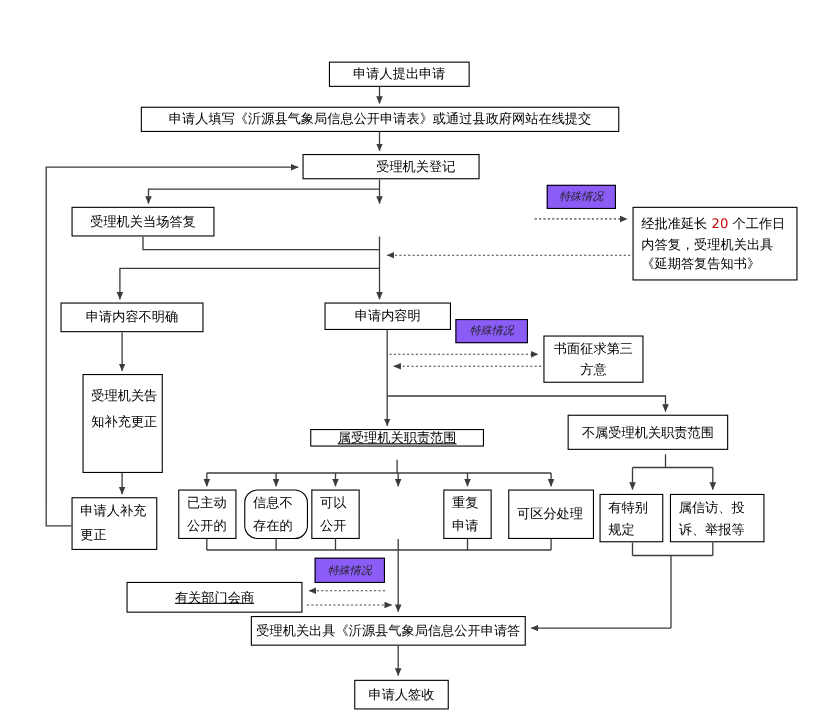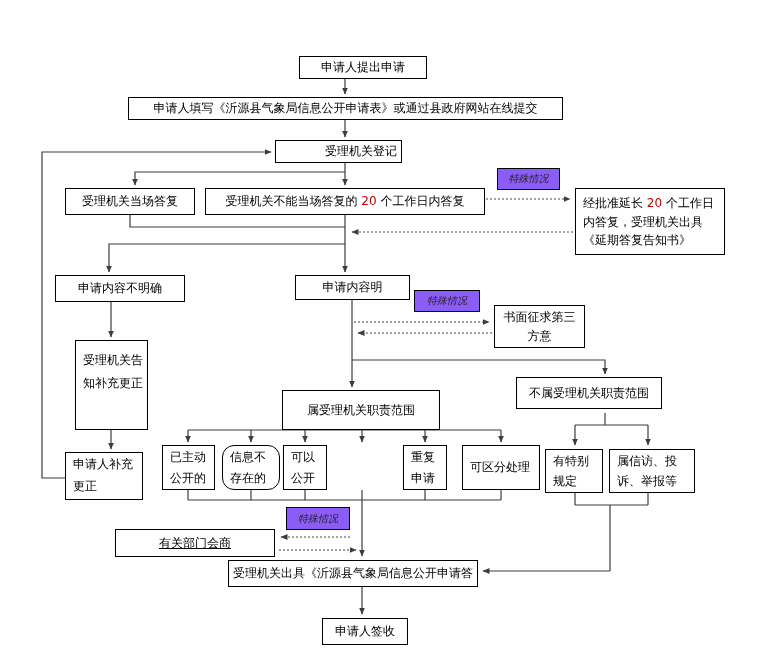--- a/index.html
+++ b/index.html
@@ -86,47 +86,44 @@
       <path d="M492,333 H358" marker-end="url(#arr)"></path>
       <path d="M350,537 H281" marker-end="url(#arr)"></path>
       <path d="M279,550 H356" marker-end="url(#arr)"></path>
     </g>
   </svg>
 
   <div class="box" style="left:299px;top:56px;width:128px;height:23px;">申请人提出申请</div>
 
   <div class="box" style="left:128px;top:97px;width:435px;height:23px;">申请人填写《沂源县气象局信息公开申请表》或通过县政府网站在线提交</div>
 
-  <div class="box" style="left:275px;top:140px;width:127px;height:23px;padding-left:48px;">受理机关登记</div>
+  <div class="box" style="left:275px;top:140px;width:161px;height:23px;padding-left:48px;">受理机关登记</div>
 
   <div class="tag" style="left:497px;top:168px;width:63px;height:22px;">特殊情况</div>
 
   <div class="box" style="left:65px;top:188px;width:130px;height:27px;">受理机关当场答复</div>
 
-  <div class="box" style="left:205px;top:188px;width:280px;height:27px;">
-    <span><span>受理机关不能当场答复的 </span><span class="hl">20</span><span> 个工作日内答复</span></span>
-  </div>
 
   <div class="box al" style="left:575px;top:188px;width:150px;height:67px;align-items:flex-start;padding-top:5px;">
     <span><span>经批准延长 </span><span class="hl">20</span><span> 个工作日内答复，受理机关出具《延期答复告知书》</span></span>
   </div>
 
   <div class="box" style="left:55px;top:275px;width:130px;height:27px;">申请内容不明确</div>
 
   <div class="box" style="left:295px;top:275px;width:115px;height:25px;">申请内容明</div>
 
   <div class="tag" style="left:414px;top:290px;width:66px;height:22px;">特殊情况</div>
 
   <div class="box" style="left:494px;top:305px;width:91px;height:43px;padding:1px 8px;">书面征求第三方意</div>
 
   <div class="box al" style="left:75px;top:340px;width:73px;height:90px;align-items:flex-start;padding-top:8px;line-height:1.9;">受理机关告知补充更正</div>
 
   <div class="box al" style="left:65px;top:452px;width:78px;height:48px;line-height:1.8;">申请人补充更正</div>
 
-  <div class="box" style="left:282px;top:390px;width:158px;height:40px;">属受理机关职责范围</div>
+  <div class="box" style="left:282px;top:390px;width:158px;height:16px;text-decoration:underline;">属受理机关职责范围</div>
 
   <div class="box" style="left:516px;top:377px;width:146px;height:32px;">不属受理机关职责范围</div>
 
   <div class="box al" style="left:162px;top:445px;width:53px;height:45px;line-height:1.7;">已主动公开的</div>
 
   <div class="box al" style="left:222px;top:445px;width:58px;height:45px;line-height:1.7;border-radius:12px;">信息不存在的</div>
 
   <div class="box al" style="left:283px;top:445px;width:44px;height:45px;line-height:1.7;">可以公开</div>
 
 

